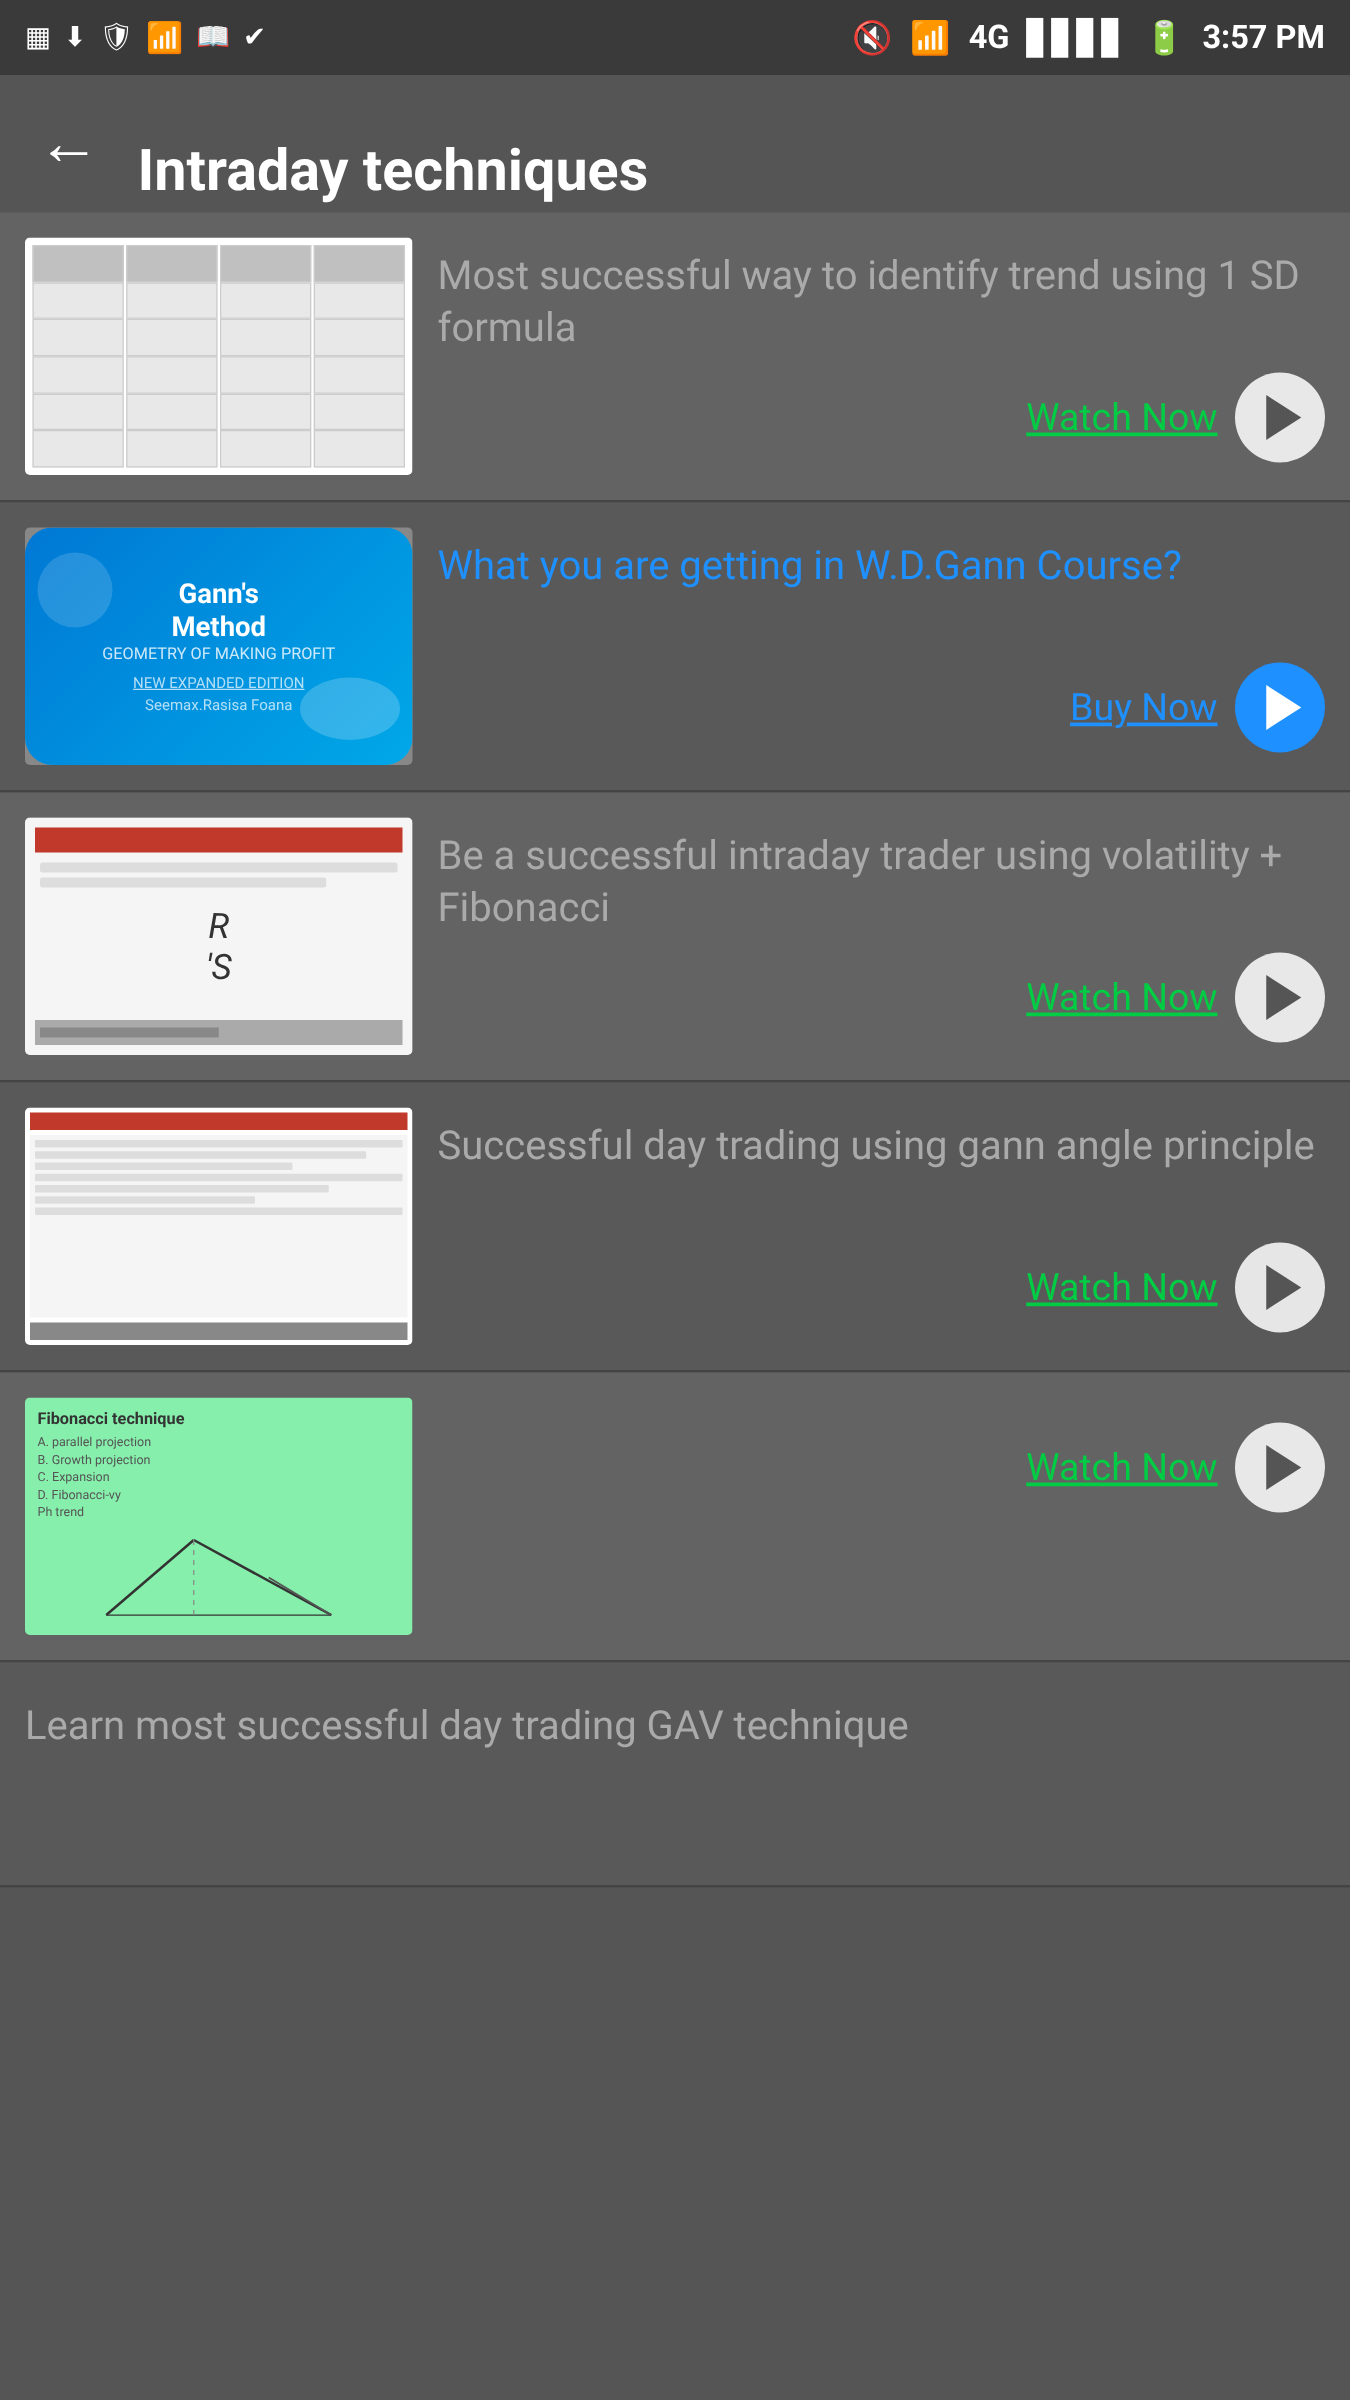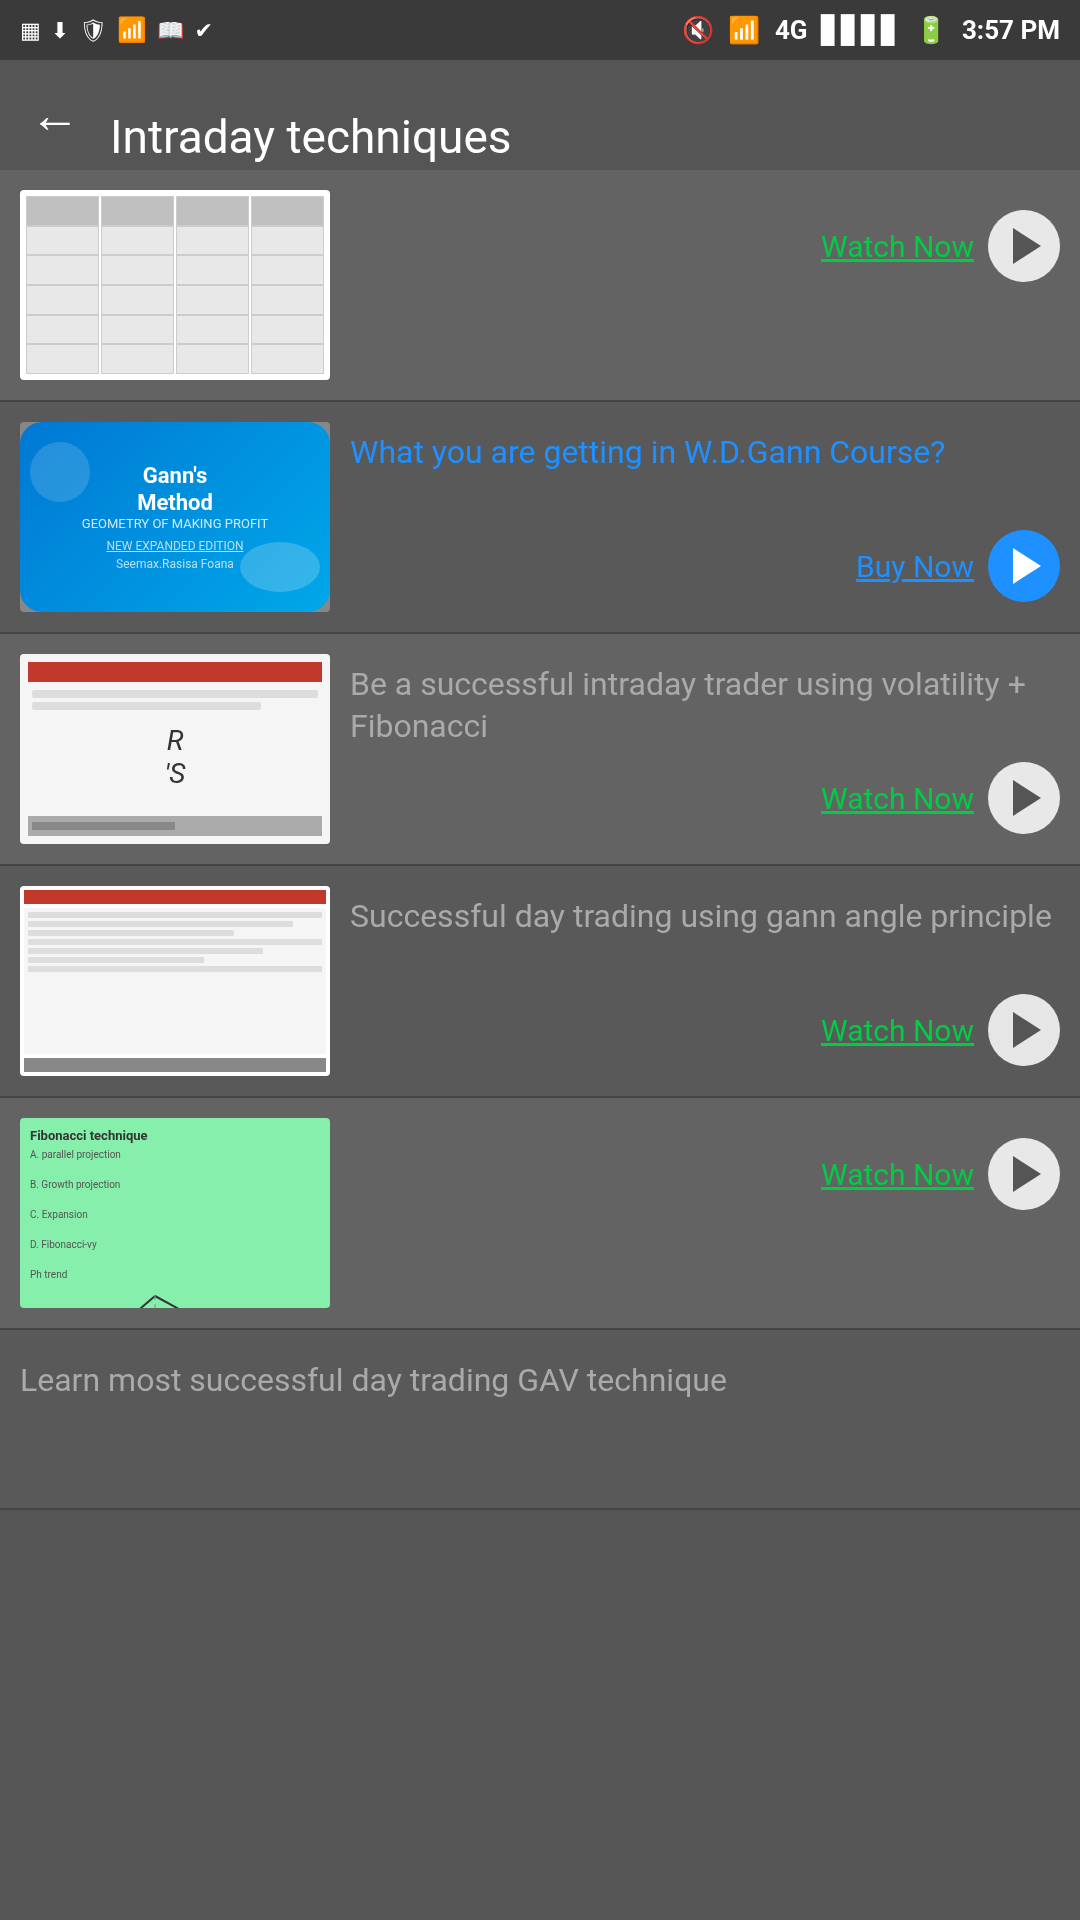--- a/index.html
+++ b/index.html
@@ -51,21 +51,21 @@
     .back-arrow {
       color: white;
       font-size: 50px;
       font-weight: 300;
       cursor: pointer;
       line-height: 1;
     }
     .header-title {
       color: white;
       font-size: 46px;
-      font-weight: normal;
+      font-weight: bold;
       margin-top: 44px;
     }
 
     
     .list-container {
       width: 100%;
     }
 
     .list-item {
       width: 100%;
@@ -194,21 +194,21 @@
     }
     .thumb-fibonacci .fib-title {
       font-size: 13px;
       color: #333;
       font-weight: bold;
       margin-bottom: 6px;
     }
     .thumb-fibonacci .fib-items {
       display: flex;
       flex-direction: column;
-      gap: 19px;
+      gap: 3px;
     }
     .thumb-fibonacci .fib-item {
       font-size: 10px;
       color: #555;
     }
     .thumb-fibonacci .fib-diagram {
       flex: 1;
       position: relative;
       margin-top: 6px;
     }
@@ -377,20 +377,21 @@
           </div>
         <div class="row">
             <div class="cell"></div>
             <div class="cell"></div>
             <div class="cell"></div>
             <div class="cell"></div>
           </div>
       </div>
     </div>
     <div class="item-content">
+      <span class="item-title">Most successful way to identify trend using 1 SD formula</span>
       <div class="item-action">
         <span class="action-text">Watch Now</span>
         <div class="play-button">
           <div class="play-icon"></div>
         </div>
       </div>
     </div>
   </div>
 
   <div class="list-item">

